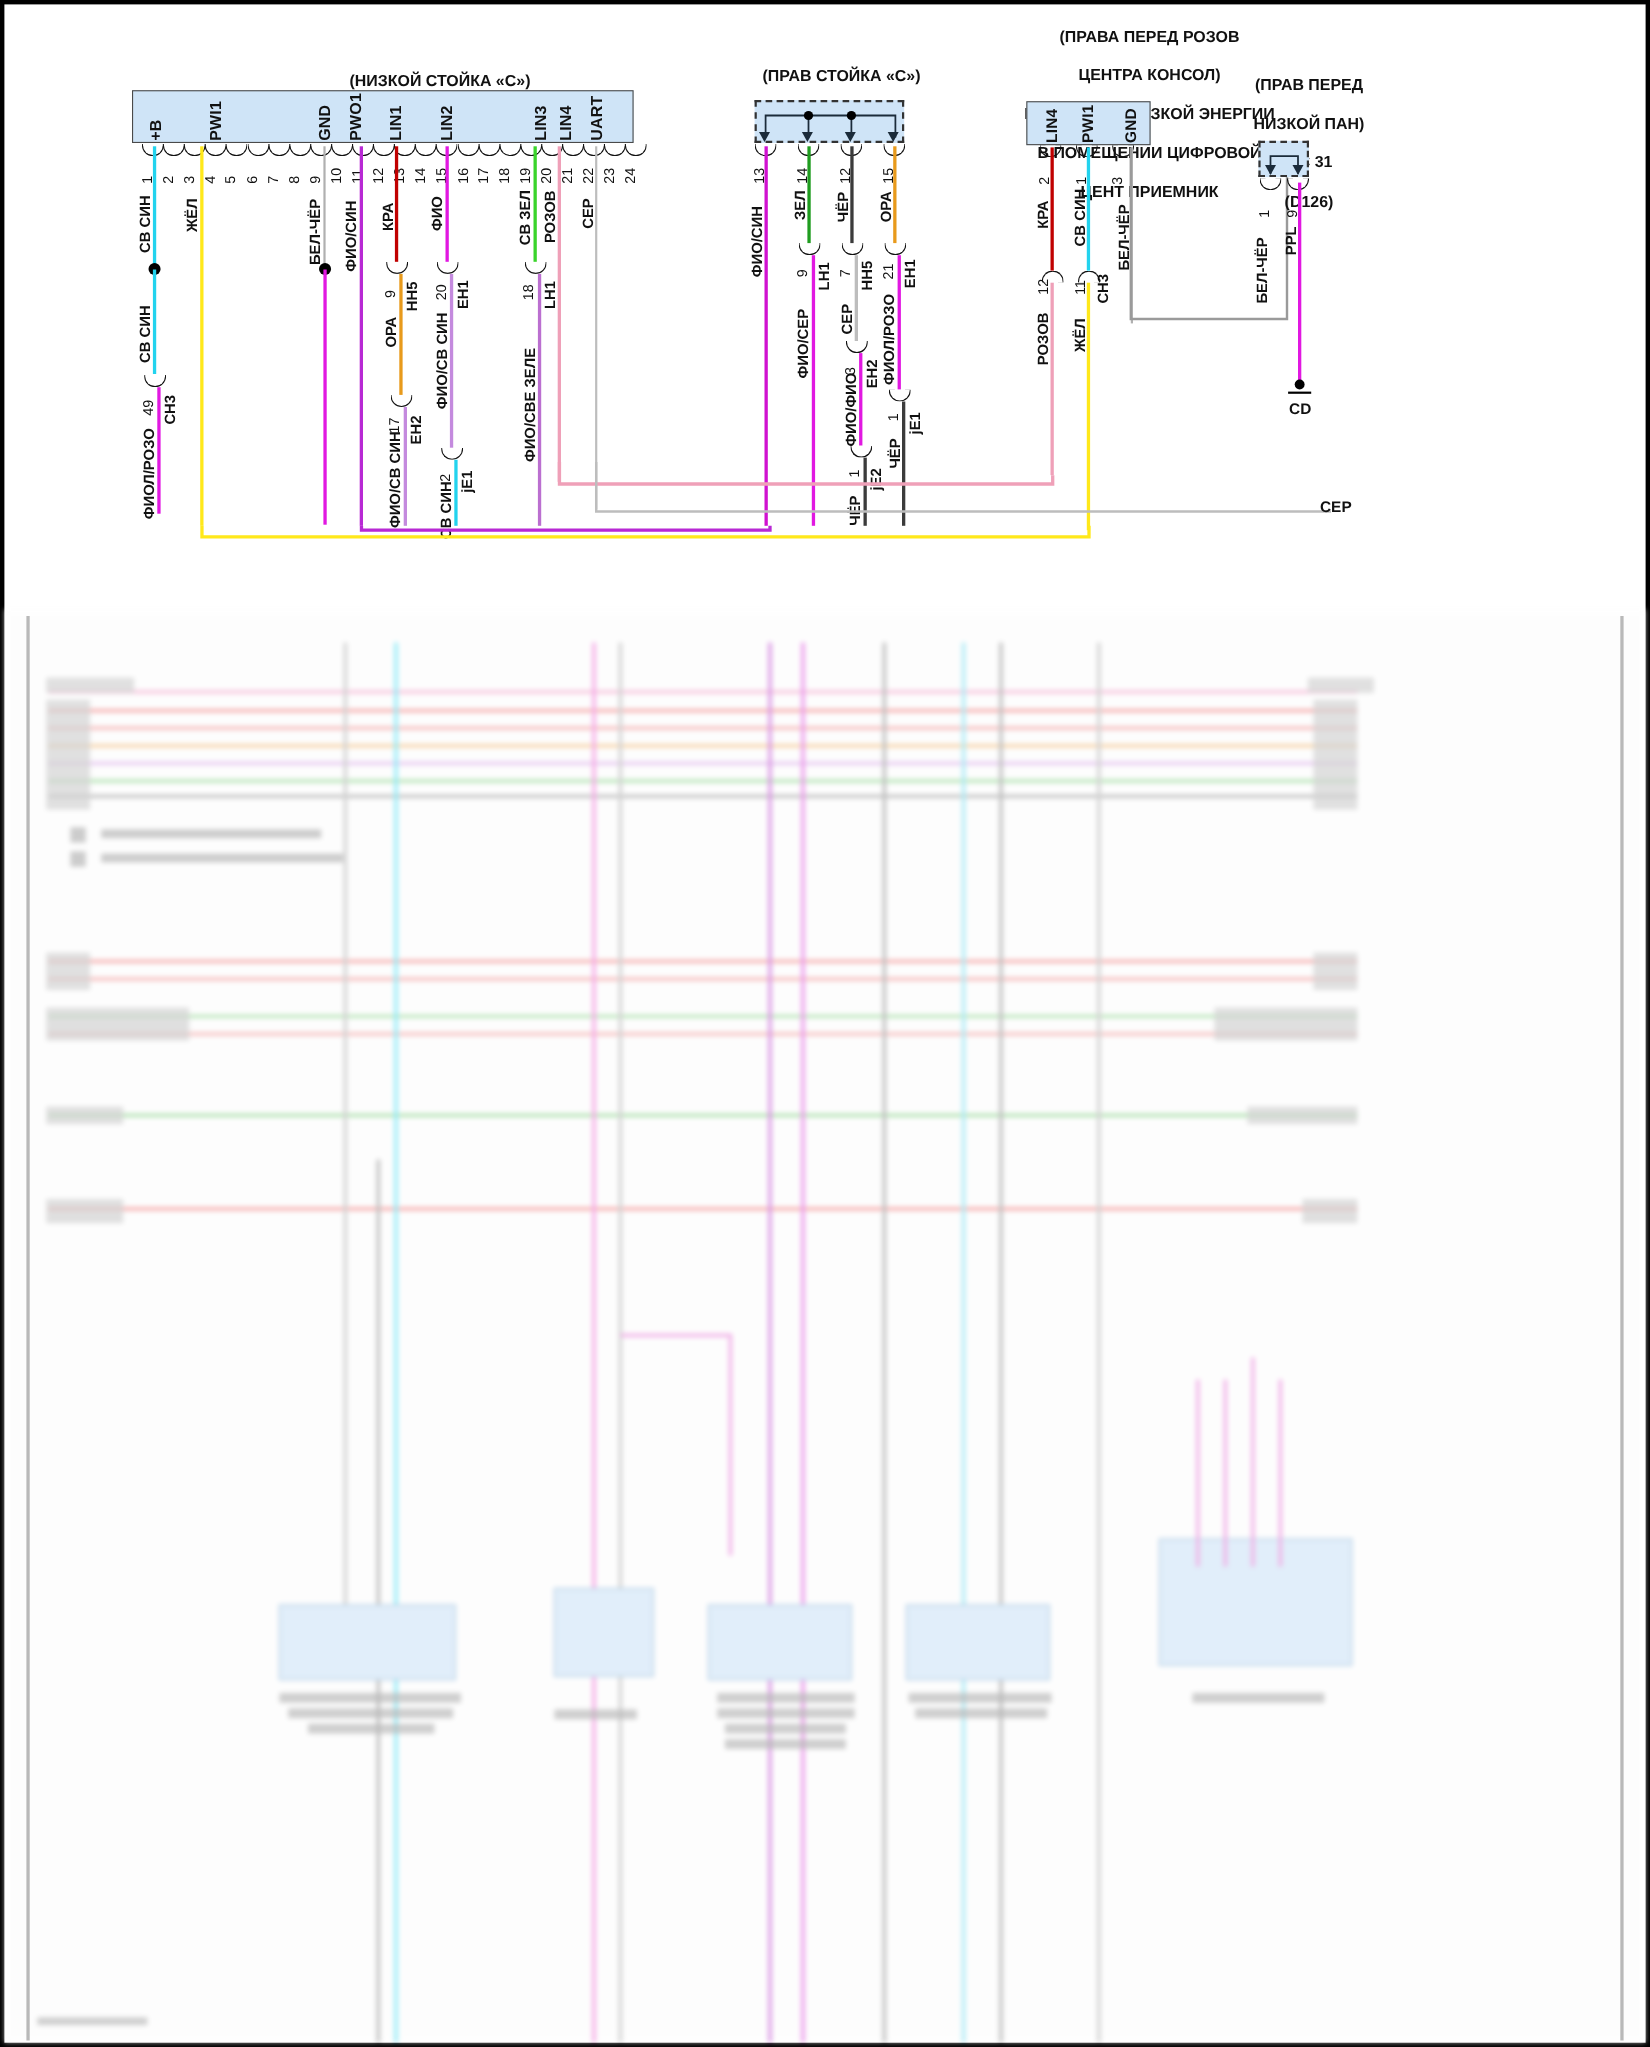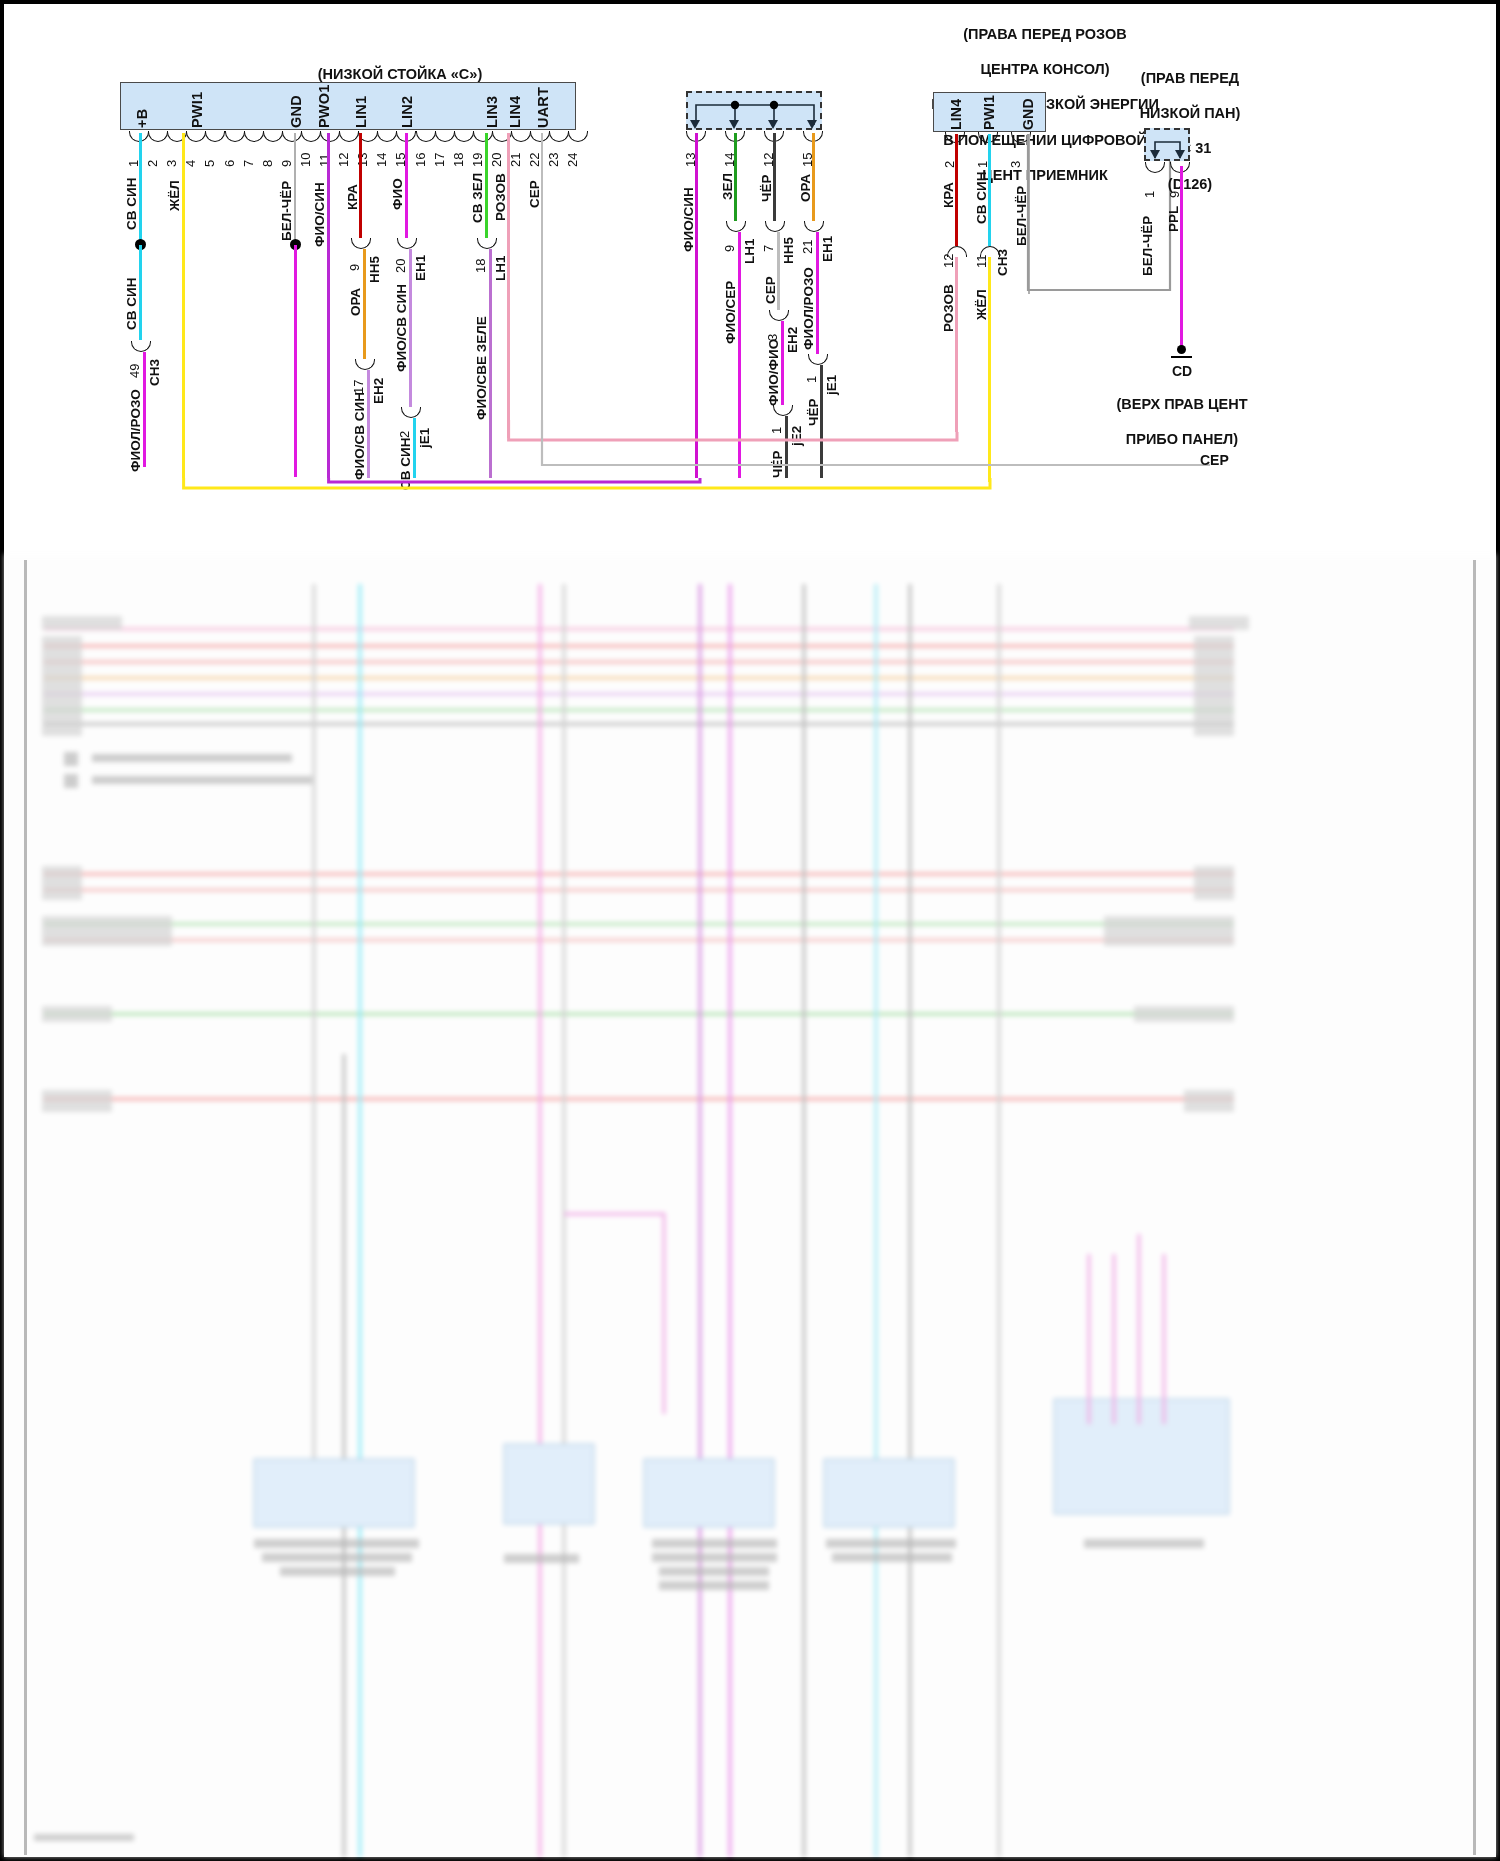--- a/index.html
+++ b/index.html
@@ -357,20 +357,24 @@
   <div class="ccode" style="left:493px; top:249px; height:32px;">LH1</div>
   <div class="wire" style="left:489px; top:249px; width:3.2px; height:229px; background:#bb6fd0;"></div>
   <div class="wlabel" style="left:474px; top:300px; height:120px;">ФИО/СВЕ ЗЕЛЕ</div>
 
   <div class="wire" style="left:507px; top:133px; width:3.2px; height:305px; background:#efa0b8;"></div>
   <div class="wlabel" style="left:493px; top:155px; height:66px;">РОЗОВ</div>
 
   <div class="wire" style="left:541px; top:133px; width:2.2px; height:330px; background:#bdbdbd;"></div>
   <div class="wlabel" style="left:527px; top:160px; height:48px;">СЕР</div>
 
+  <div class="caption" style="left:620px; top:44px; width:290px;">
+    <div>(ПРАВ СТОЙКА «С»)</div>
+    <div>J/C 66 (H96)</div>
+  </div>
   <div class="ecu-box dashed" style="left:686px; top:91px; width:136px; height:39px;"></div>
   <svg style="position:absolute; left:686px; top:91px; width:140px; height:45px;">
     <path d="M 10 34 V 14 H 128 V 34" stroke="#1b2b3a" stroke-width="1.6" fill="none"></path>
     <path d="M 49 14 V 34" stroke="#1b2b3a" stroke-width="1.6" fill="none"></path>
     <path d="M 88 14 V 34" stroke="#1b2b3a" stroke-width="1.6" fill="none"></path>
     <circle cx="49" cy="14" r="4.2" fill="#000"></circle>
     <circle cx="88" cy="14" r="4.2" fill="#000"></circle>
   </svg>
   <div class="arrow-down" style="left:690px; top:120px;"></div>
   <div class="arrow-down" style="left:729px; top:120px;"></div>
@@ -494,24 +498,20 @@
 
   <div class="wlabel" style="left:1140px; top:190px; height:86px;">БЕЛ-ЧЁР</div>
   <div class="wire" style="left:1180px; top:166px; width:3.2px; height:180px; background:#e118e1;"></div>
   <div class="wlabel" style="left:1166px; top:190px; height:42px;">PPL</div>
 
   <div class="gnd-sym" style="left:1171px; top:345px; width:22px; height:16px;">
     <div class="dot"></div>
       <div class="l1"></div>
   </div>
   <div class="gnd-txt" style="left:1142px; top:363px; width:80px;">CD</div>
-  <div class="caption" style="left:1082px; top:378px; width:200px;">
-    <div>(ВЕРХ ПРАВ ЦЕНТ</div>
-    <div>ПРИБО ПАНЕЛ)</div>
-  </div>
 
   <svg style="position:absolute; left:0; top:420px; width:1500px; height:160px;">
 
     <path d="M 508.6 0 V 20 H 957 V 12" stroke="#efa0b8" stroke-width="3" fill="none"></path>
 
     <path d="M 542 0 V 45 H 1210 " stroke="#bdbdbd" stroke-width="2.2" fill="none"></path>
 
     <path d="M 328.6 58 V 62 H 700 V 58" stroke="#b829d4" stroke-width="3" fill="none"></path>
 
     <path d="M 183.6 58 V 68 H 990 V 58" stroke="#ffe81a" stroke-width="3" fill="none"></path>

